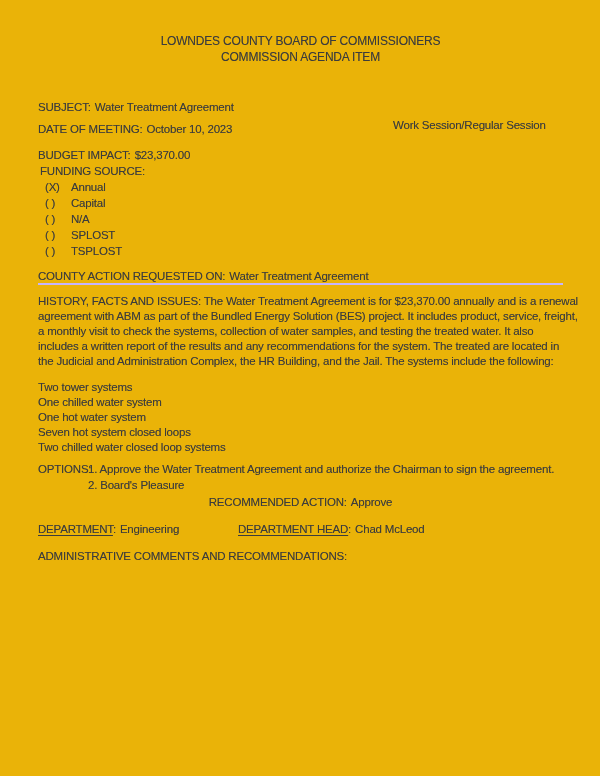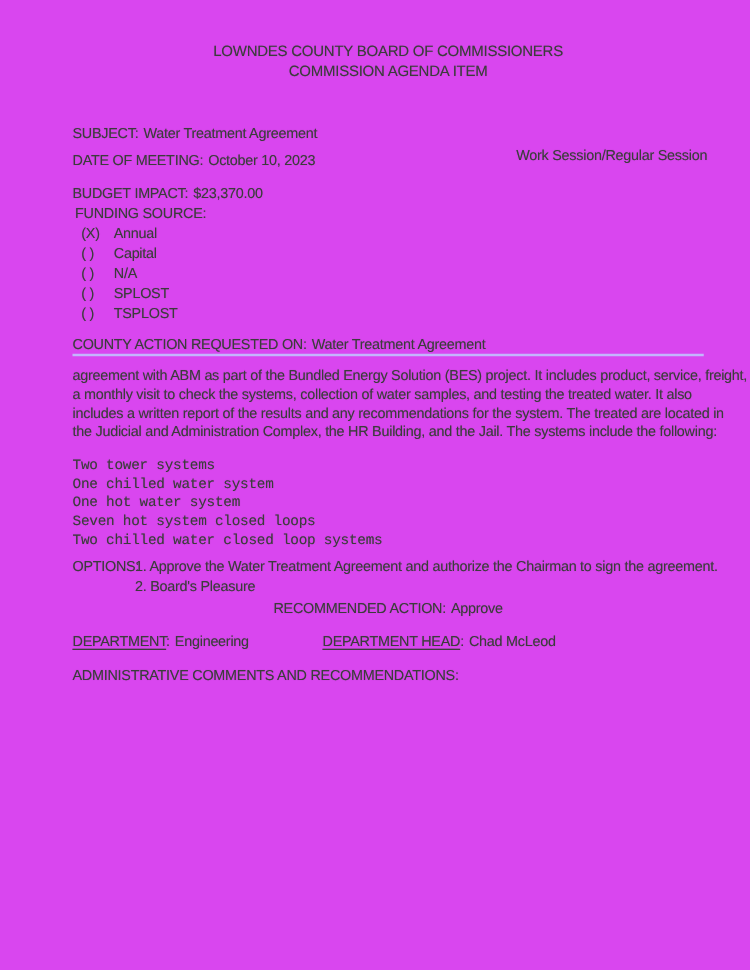--- a/index.html
+++ b/index.html
@@ -1,22 +1,22 @@
 <!DOCTYPE html>
 <html><head>
 <meta charset="utf-8">
 <style>
   html, body { margin: 0; padding: 0; background: #ffffff; }
   .page {
     position: relative;
     width: 600px;
     height: 776px;
     box-sizing: border-box;
-    padding: 0 37px 0 58px;
-    background: #d946ef;
+    padding: 0 37px 0 38px;
+    background: #eab308;
     font-family: "Liberation Sans", "DejaVu Sans", sans-serif;
     font-size: 11.5px;
     line-height: 15px;
     letter-spacing: -0.2px;
     color: #3c3c3c;
     text-shadow: 0 0 0.6px rgba(70,70,70,0.5);
     overflow: hidden;
   }
   .doc-header {
     padding-top: 33px;
@@ -35,21 +35,21 @@
   .marker { display: inline-block; width: 18px; white-space: pre; }
   .fund-name { margin-left: 8px; }
   .action-row {
     margin-top: 10px;
     line-height: 14px;
     padding-bottom: 0;
     border-bottom: 2px solid #c4b5fd;
   }
   .val { margin-left: 4px; }
   .history { margin-top: 9px; }
-  .systems { margin-top: 11px; font-family: Liberation Mono, monospace; }
+  .systems { margin-top: 11px; }
   .options-block { margin-top: 6px; display: flex; line-height: 16px; }
   .options-label { width: 50px; flex: 0 0 50px; }
   .recommended-row { margin-top: 2px; text-align: center; }
   .dept-row { position: relative; margin-top: 12px; }
   .dept-head { position: absolute; left: 200px; top: 0; white-space: nowrap; }
   .u { text-decoration: underline; text-underline-offset: 2px; }
   .admin-row { margin-top: 12px; }
 </style>
 </head>
 <body>
@@ -92,20 +92,21 @@
     <div class="funding-row line">
       <span class="marker">( )</span><span class="fund-name">TSPLOST</span>
     </div>
   </div>
 
   <div class="action-row line">
     <span>COUNTY ACTION REQUESTED ON:</span><span class="val">Water Treatment Agreement</span>
   </div>
 
   <div class="history">
+    <div class="line">HISTORY, FACTS AND ISSUES: The Water Treatment Agreement is for $23,370.00 annually and is a renewal</div>
     <div class="line">agreement with ABM as part of the Bundled Energy Solution (BES) project. It includes product, service, freight,</div>
     <div class="line">a monthly visit to check the systems, collection of water samples, and testing the treated water. It also</div>
     <div class="line">includes a written report of the results and any recommendations for the system. The treated are located in</div>
     <div class="line">the Judicial and Administration Complex, the HR Building, and the Jail. The systems include the following:</div>
   </div>
 
   <div class="systems">
     <div class="line">Two tower systems</div>
     <div class="line">One chilled water system</div>
     <div class="line">One hot water system</div>

